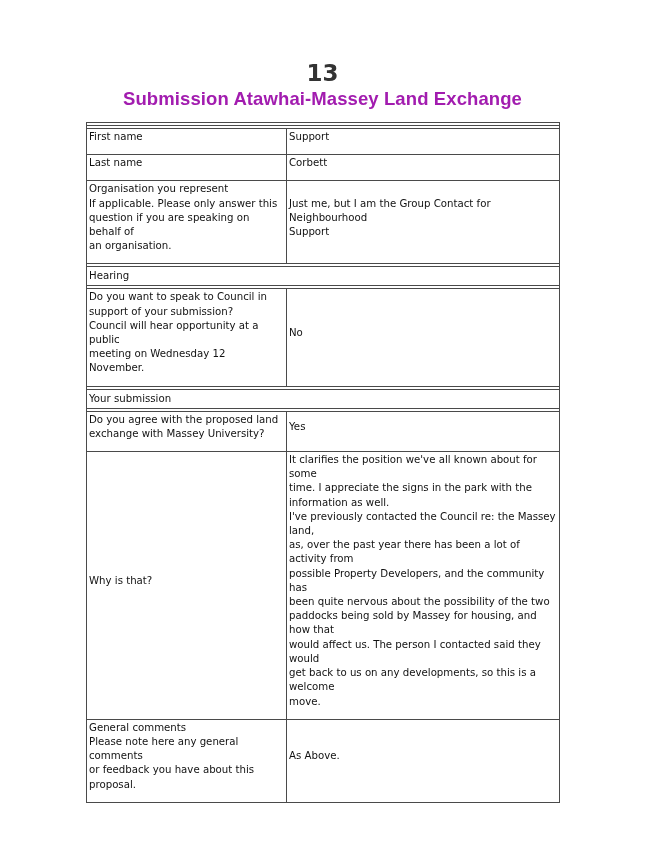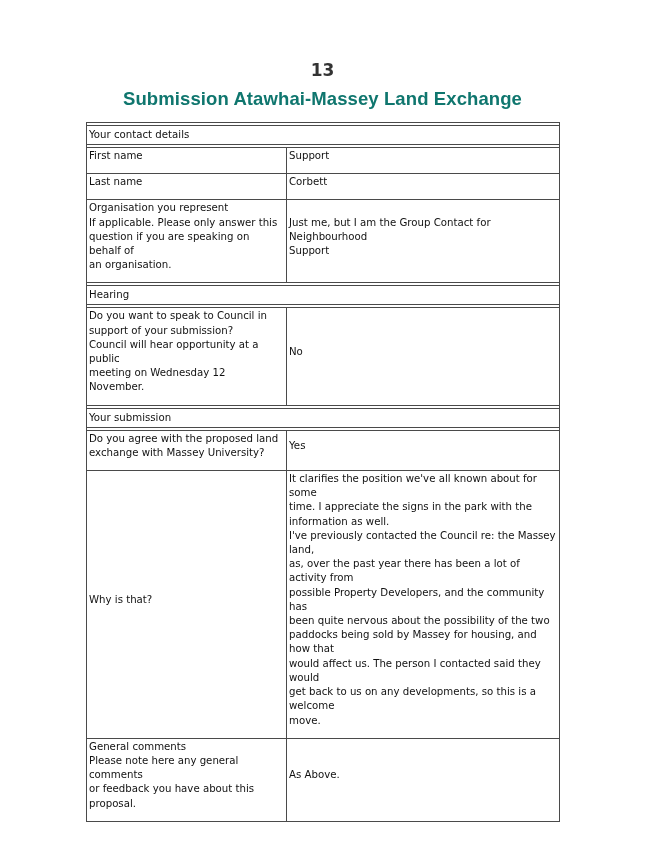--- a/index.html
+++ b/index.html
@@ -1,18 +1,18 @@
 <!DOCTYPE html>
 <html><head>
 <meta charset="utf-8">
 <style>
   html, body { margin: 0; padding: 0; background: #ffffff; }
   body { width: 645px; height: 844px; position: relative; overflow: hidden; font-family: "Liberation Sans", sans-serif; color: #1a1a1a; }
-  .page-number { position: absolute; top: 60px; left: 0; width: 645px; text-align: center; font-family: "DejaVu Sans", sans-serif; font-weight: bold; font-size: 17px; color: #333333; }
-  .page-title { position: absolute; top: 88px; left: 0; width: 645px; text-align: center; font-family: "Liberation Sans", sans-serif; font-weight: bold; font-size: 18.5px; color: #0f766e; letter-spacing: 0.1px; }
+  .page-number { position: absolute; top: 60px; left: 0; width: 645px; text-align: center; font-family: "DejaVu Sans", sans-serif; font-weight: bold; font-size: 23px; color: #333333; }
+  .page-title { position: absolute; top: 88px; left: 0; width: 645px; text-align: center; font-family: "Liberation Sans", sans-serif; font-weight: bold; font-size: 18.5px; color: #a21caf; letter-spacing: 0.1px; }
   .form-table { position: absolute; left: 86px; top: 122px; width: 473px; border-collapse: collapse; table-layout: fixed; font-family: "DejaVu Sans", sans-serif; font-size: 10.2px; line-height: 14.2px; color: #111; }
   .form-table td { border: 1px solid #4a4a4a; padding: 0 2px; vertical-align: middle; word-wrap: break-word; }
   .col-left { width: 200px; }
   .col-right { width: 273px; }
   .section-row td { padding-top: 1px; padding-bottom: 1px; height: 16px; }
   .spacer-row td { height: 2px; padding: 0; border-left: 1px solid #4a4a4a; border-right: 1px solid #4a4a4a; }
   .field-row td { padding-top: 1px; padding-bottom: 10px; }
   .line { display: block; }
 </style>
 </head>
@@ -24,23 +24,20 @@
 <table class="form-table">
   <colgroup>
       <col class="col-left">
       <col class="col-right">
     </colgroup>
   <tbody>
 
     <tr class="spacer-row">
         <td colspan="2"></td>
       </tr>
-    <tr class="section-row">
-      <td colspan="2">Your contact details</td>
-    </tr>
     <tr class="spacer-row">
         <td colspan="2"></td>
       </tr>
     <tr class="field-row">
       <td>
           <span class="line">First name</span>
         </td>
       <td>
           <span class="line">Support</span>
         </td>

